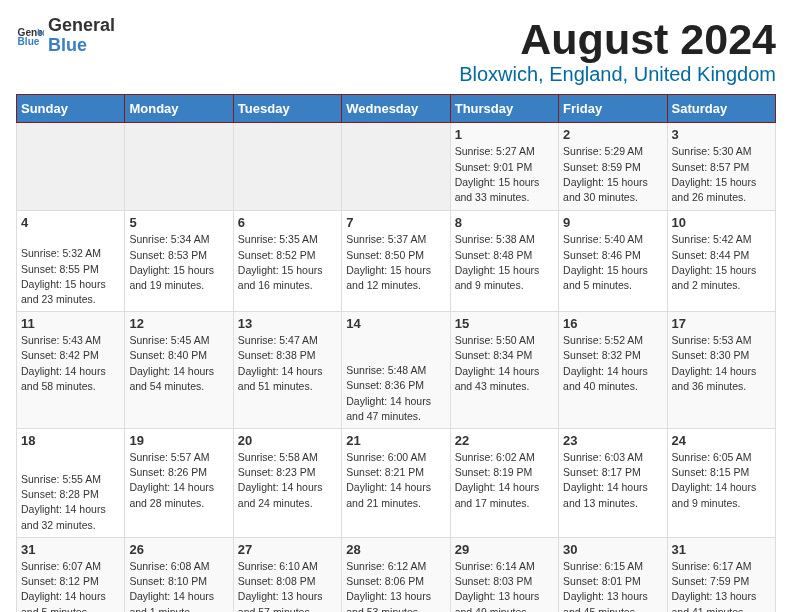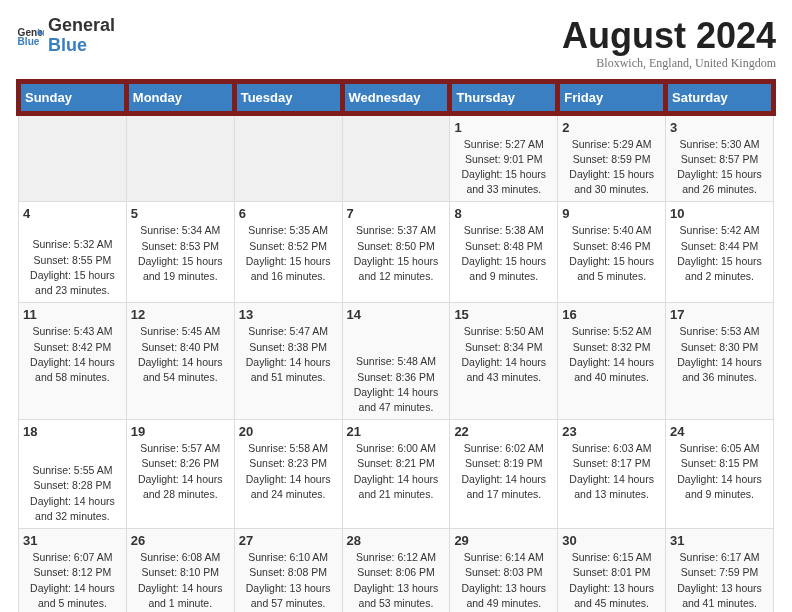--- a/index.html
+++ b/index.html
@@ -22,45 +22,44 @@
       gap: 4px;
     }
     .logo-icon {
       width: 28px;
       height: 28px;
     }
     .title-area {
       text-align: right;
     }
     .main-title {
-      font-size: 36px;
+      font-size: 43px;
       font-weight: bold;
       color: #222;
       line-height: 1.1;
     }
     .subtitle {
-      font-size: 12px;
-      color: #737373;
-      font-family: Liberation Serif, serif;
+      font-size: 20px;
+      color: #0369a1;
     }
     .calendar {
       width: 100%;
       border-collapse: collapse;
       font-size: 11px;
     }
     .calendar thead tr {
       background-color: #3a7fc1;
       color: #fff;
     }
     .calendar thead th {
       padding: 6px 4px;
       text-align: left;
       font-size: 13px;
       font-weight: bold;
-      border: 5px solid #7f1d1d;
+      border: 1px solid #7f1d1d;
     }
     .calendar tbody tr {
       border-bottom: 1px solid #ccc;
     }
     .calendar tbody td {
       vertical-align: top;
       padding: 4px 4px;
       border: 1px solid #ddd;
       min-width: 100px;
       background: #fff;
@@ -75,21 +74,20 @@
       font-size: 13px;
       font-weight: bold;
       color: #333;
       display: block;
       margin-bottom: 2px;
     }
     .day-info {
       line-height: 1.45;
       font-size: 10.5px;
       color: #333;
-      text-align: center;
     }
     .footer-note {
       margin-top: 8px;
       font-size: 11px;
       color: #555;
       display: flex;
       align-items: center;
       gap: 6px;
     }
     .footer-square {

